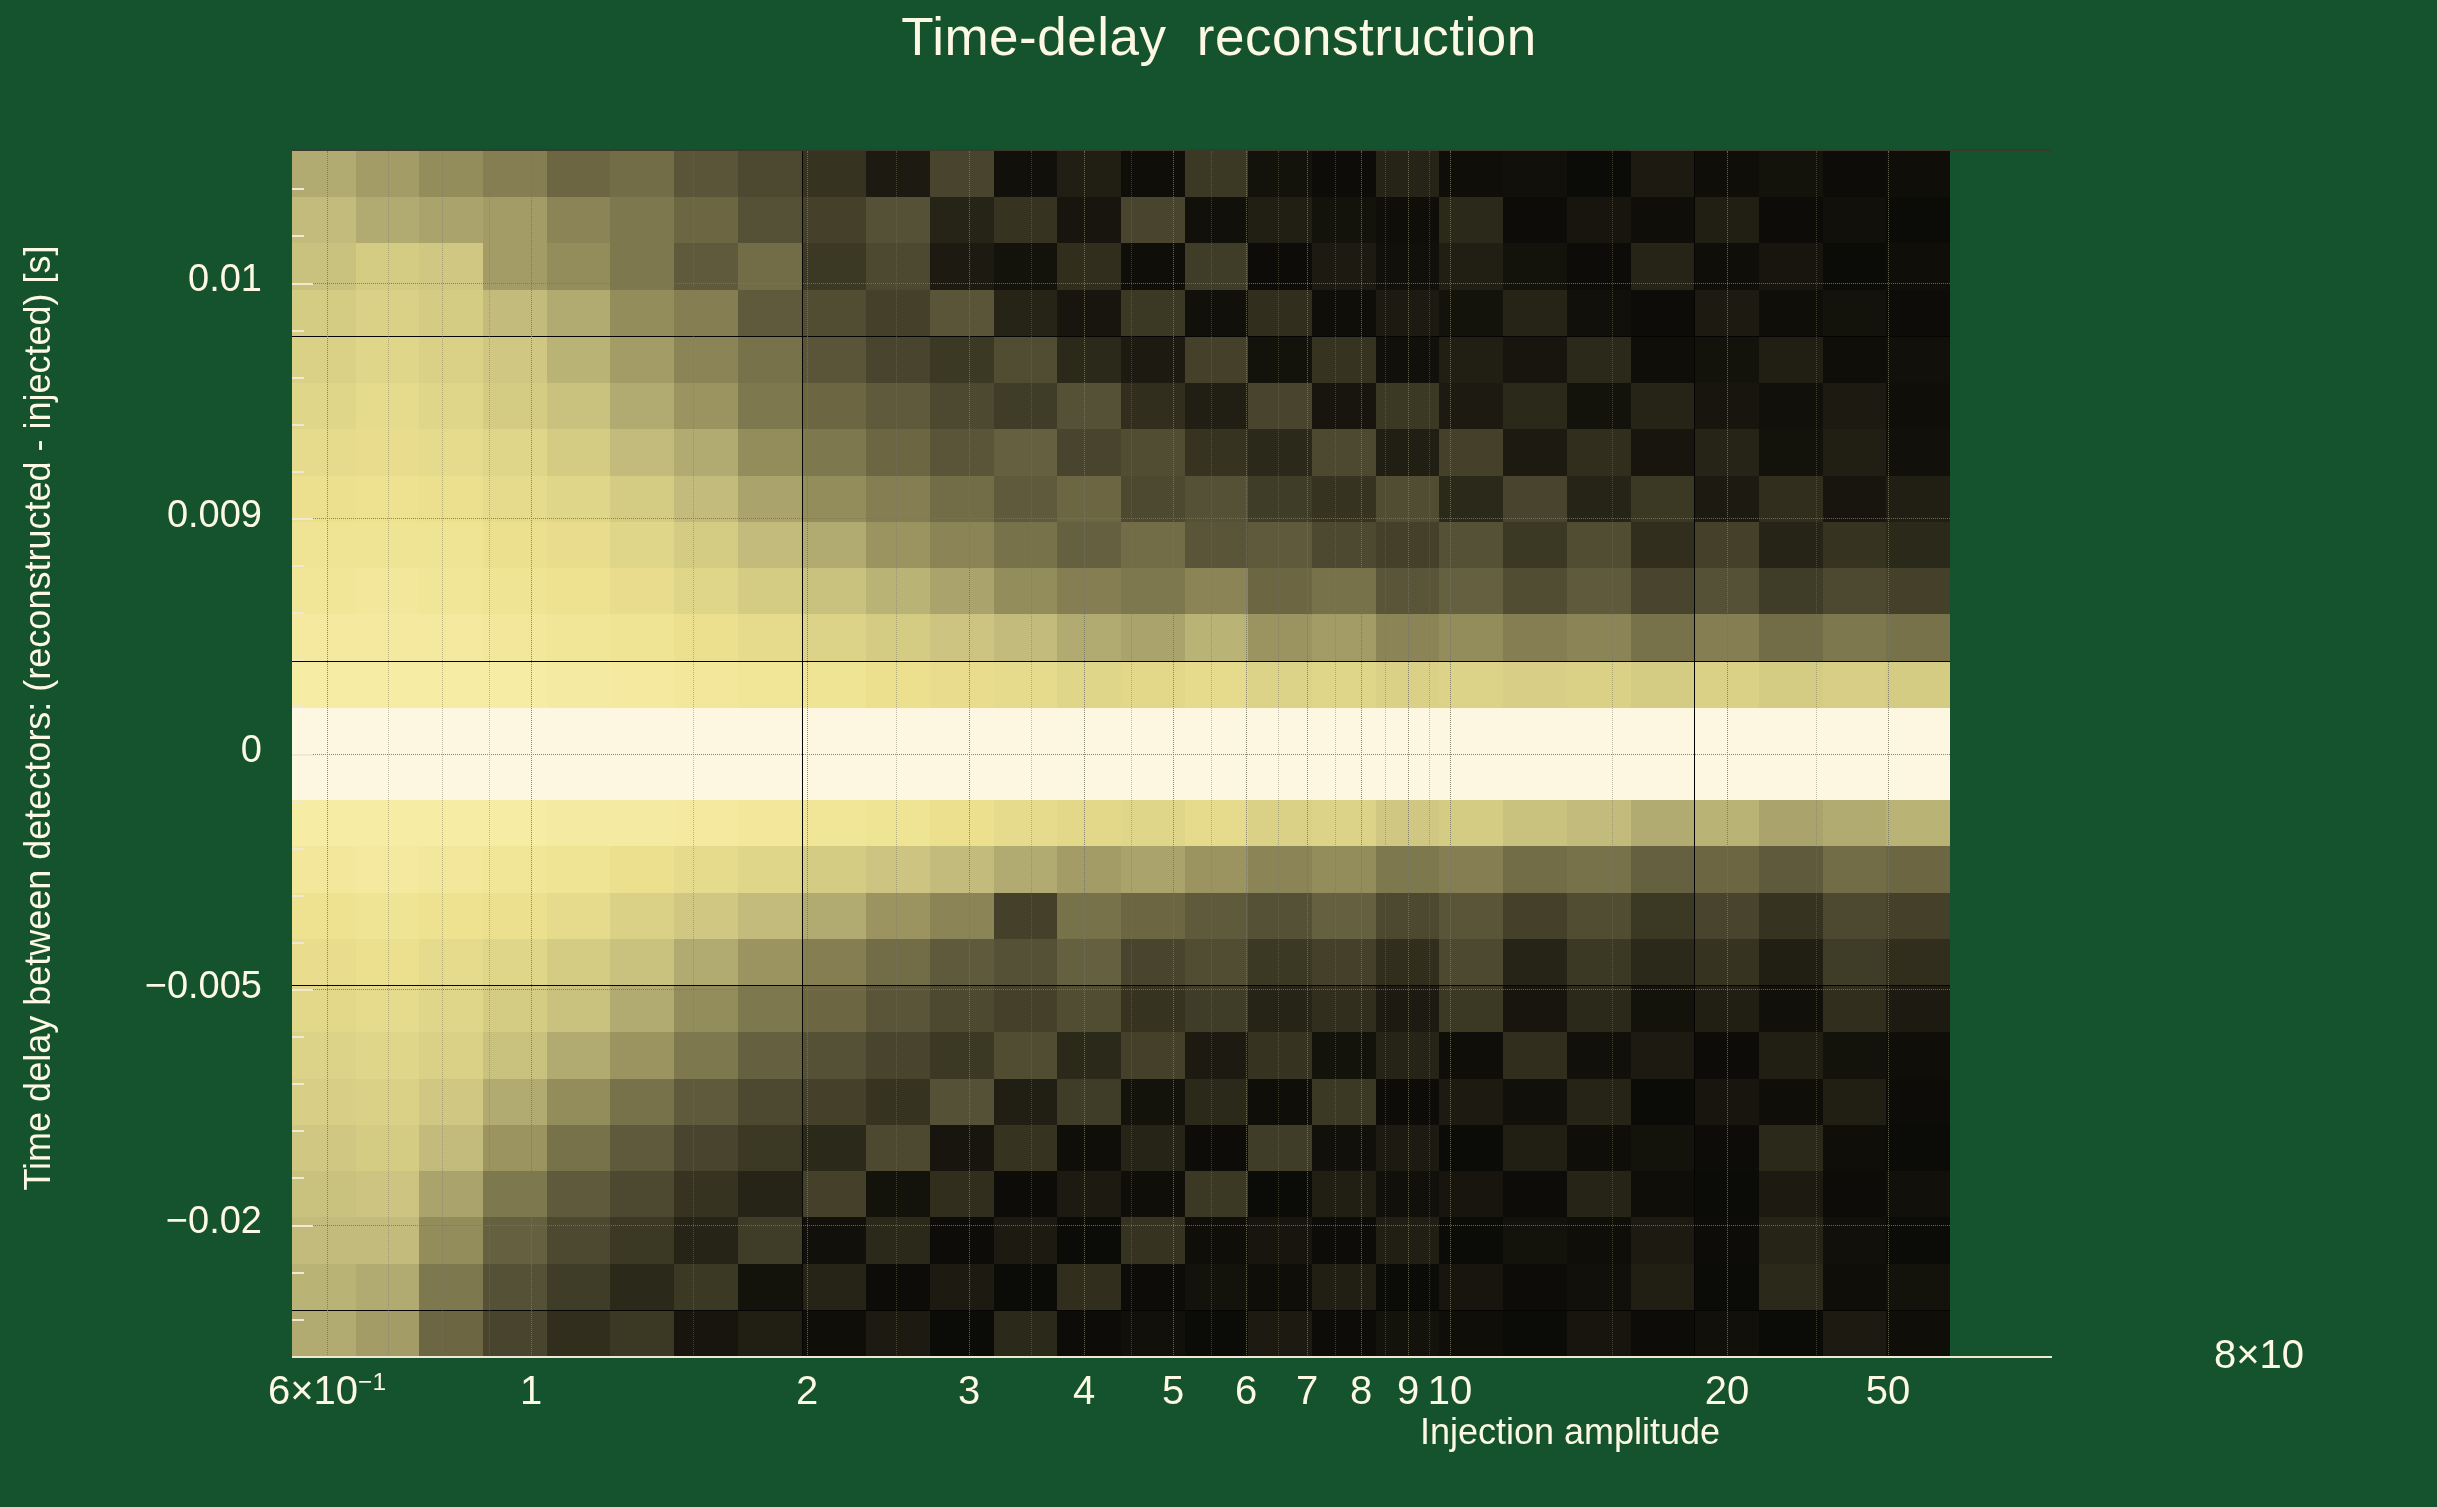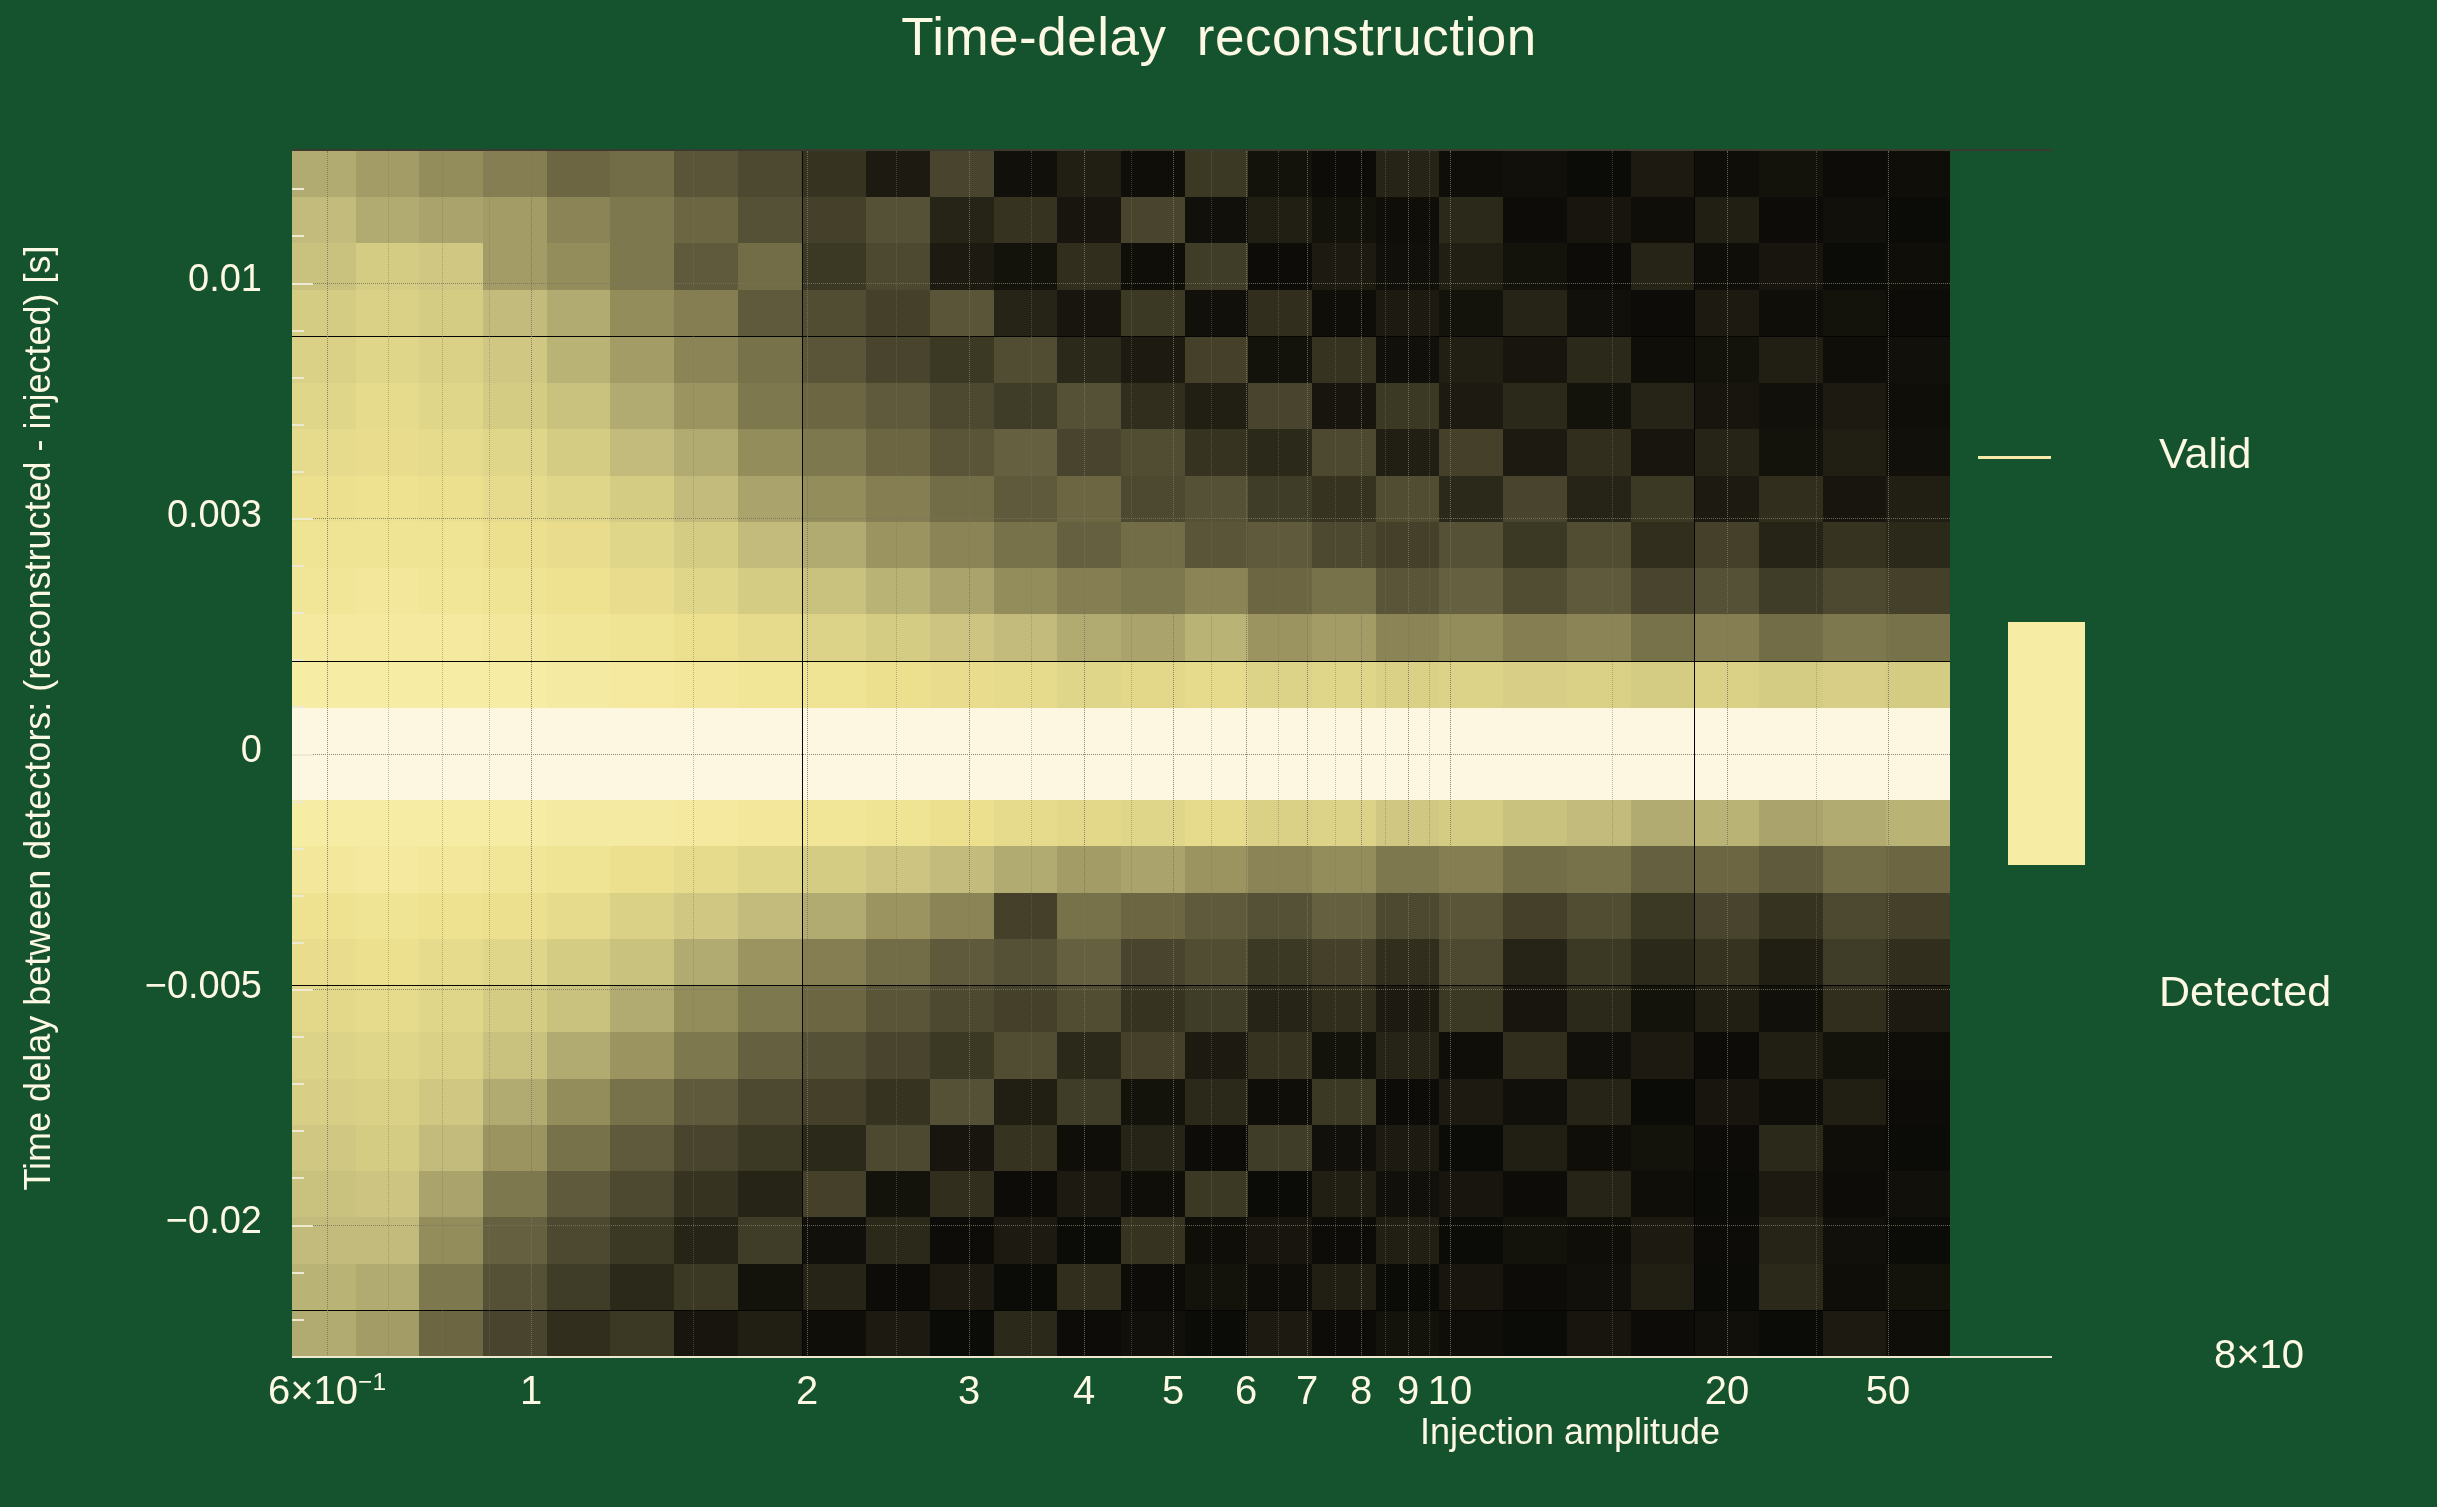--- a/index.html
+++ b/index.html
@@ -785,21 +785,21 @@
         <b style="top:838px"></b>
         <b style="top:1074px"></b>
       </div>
   </div>
 
   <div id="spine-bottom"></div>
 
   <div id="yticks">
       <div class="ytick" style="top:257px;">0.01</div>
       <div class="ytickline" style="top:283px;"></div>
-      <div class="ytick" style="top:493px;">0.003</div>
+      <div class="ytick" style="top:493px;">0.009</div>
       <div class="ytickline" style="top:518px;"></div>
       <div class="ytick" style="top:728px;">0</div>
       <div class="ytickline" style="top:754px;"></div>
       <div class="ytick" style="top:964px;">−0.005</div>
       <div class="ytickline" style="top:989px;"></div>
       <div class="ytick" style="top:1199px;">−0.02</div>
       <div class="ytickline" style="top:1225px;"></div>
       <div class="yminor" style="top:1319px;"></div>
       <div class="yminor" style="top:1272px;"></div>
       <div class="yminor" style="top:1225px;"></div>
@@ -839,21 +839,15 @@
       <div class="xtick" style="left:1888px;">50</div>
     </div>
 
   <div id="ylabel-wrap">
     <div id="ylabel">Time delay between detectors: (reconstructed - injected) [s]</div>
   </div>
 
   <div id="xlabel" style="left: 1570px;">Injection amplitude</div>
   <div id="xextra">8×10</div>
 
-  <div id="legend">
-    <div id="leg-valid-line"></div>
-    <div id="leg-valid-text">Valid</div>
-    <div id="leg-det-patch"></div>
-    <div id="leg-det-text">Detected</div>
-  </div>
 
 </div>
 
 
 </body></html>

